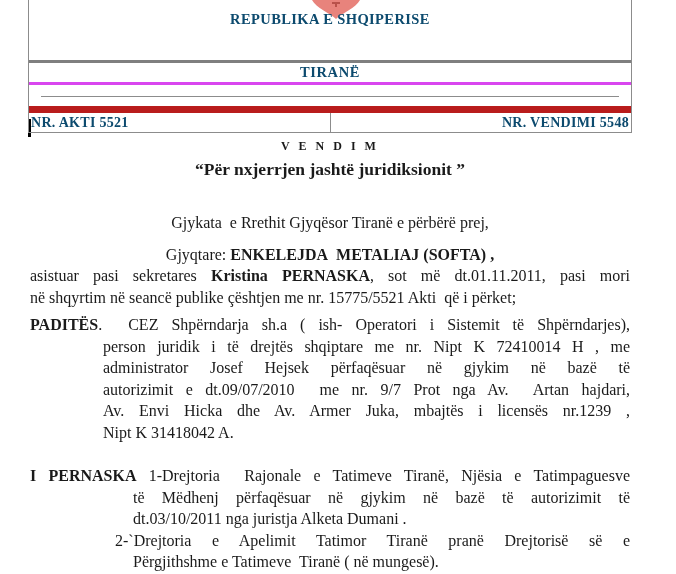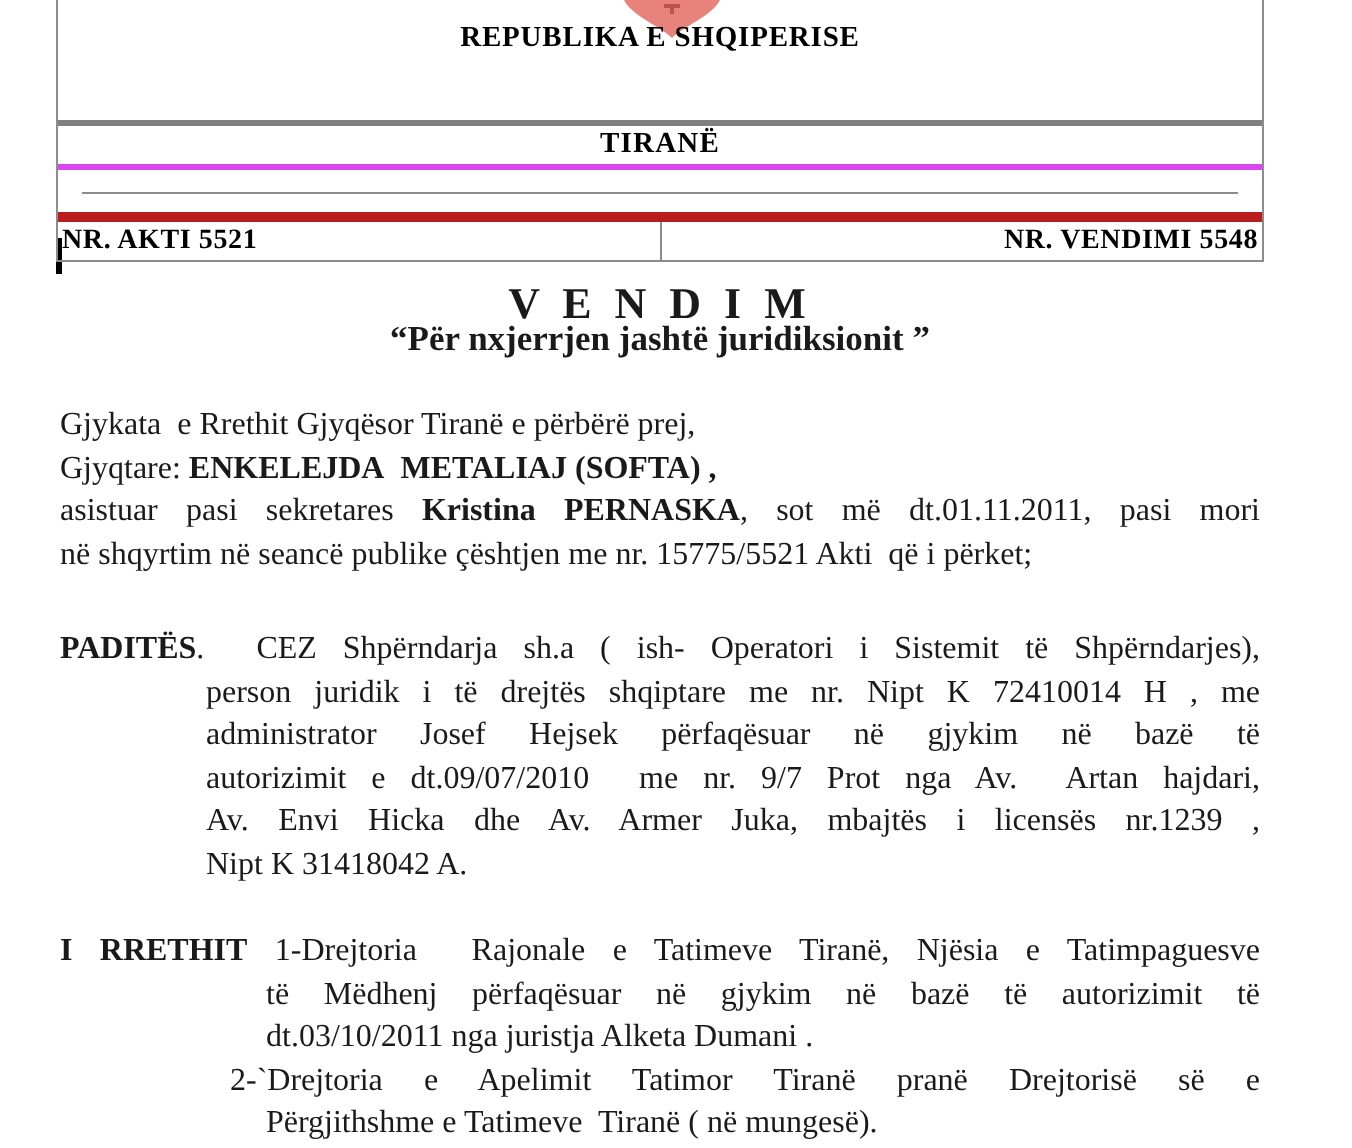--- a/index.html
+++ b/index.html
@@ -9,58 +9,58 @@
     background:#ffffff;
     font-family:"Liberation Serif", serif;
     color:#1a1a1a;
     overflow:hidden;
   }
   
   .hdr-table{
     position:absolute;left:28px;top:0;width:604px;
     border-left:1px solid #8c8c8c;border-right:1px solid #8c8c8c;
     box-sizing:border-box;
-    color:#000000;font-weight:bold;
+    color:#0c4a6e;font-weight:bold;
     z-index:1;
   }
   .hdr-row1{
     height:51px;border-bottom:3px solid #7f7f7f;
     text-align:center;font-size:14.5px;letter-spacing:0.4px;
     padding-top:9px;box-sizing:content-box;
     position:relative;z-index:1;
   }
   .hdr-row1 .hl{line-height:21px;}
   .hdr-row2{
     height:19px;border-bottom:3px solid #d946ef;
     text-align:center;font-size:14.5px;letter-spacing:0.6px;line-height:19px;
   }
   .hdr-spacer{position:relative;height:21px;}
   .thin-rule{position:absolute;left:12px;top:11px;width:578px;border-top:1px solid #8c8c8c;}
   .hdr-nr{
     display:flex;height:19px;
-    border-top:5px solid #b91c1c;border-bottom:1px solid #8c8c8c;
+    border-top:7px solid #b91c1c;border-bottom:1px solid #8c8c8c;
     font-size:14px;line-height:19px;letter-spacing:0.3px;
   }
   .nr-left{width:302px;border-right:1px solid #8c8c8c;padding-left:2px;box-sizing:border-box;text-align:left;}
   .nr-right{flex:1;padding-right:2px;text-align:right;}
   
   .emblem{position:absolute;left:311px;top:0;width:50px;height:20px;z-index:0;}
   
   .cursor{position:absolute;left:28px;top:119px;width:3px;height:18px;background:#000;}
   
   .tblock{position:absolute;left:30px;width:600px;font-size:16px;}
   .line{line-height:21.5px;}
-  .c{}
+  .c{text-align:center;margin-top:10px;}
   .l{text-align:left;}
   .j{text-align:justify;text-align-last:justify;}
   .pl1{padding-left:73px;}
   .pl2{padding-left:103px;}
   .pl3{padding-left:85px;}
   .title-main{position:absolute;left:30px;top:139px;width:600px;text-align:center;
-    font-size:22px;font-weight:bold;letter-spacing:3px;}
+    font-size:12px;font-weight:bold;letter-spacing:3px;}
   .title-sub{position:absolute;left:30px;top:159px;width:600px;text-align:center;
     font-size:17.5px;font-weight:bold;}
   .intro{top:202px;}
   .plaintiff{top:314px;}
   .defendant{top:465px;}
   .b{font-weight:bold;}
   .u{font-weight:bold;}
 </style>
 </head>
 <body>
@@ -106,20 +106,20 @@
   <div class="tblock plaintiff">
     <div class="line j"><span class="u">PADITËS</span><span>.&nbsp; </span><span>CEZ Shpërndarja sh.a ( ish- Operatori i Sistemit të Shpërndarjes),</span></div>
     <div class="line j pl1">person juridik i të drejtës shqiptare me nr. Nipt K 72410014 H , me</div>
     <div class="line j pl1">administrator Josef Hejsek përfaqësuar në gjykim në bazë të</div>
     <div class="line j pl1">autorizimit e dt.09/07/2010&nbsp; me nr. 9/7 Prot nga Av.&nbsp; Artan hajdari,</div>
     <div class="line j pl1">Av. Envi Hicka dhe Av. Armer Juka, mbajtës i licensës nr.1239 ,</div>
     <div class="line l pl1">Nipt K 31418042 A.</div>
   </div>
 
   <div class="tblock defendant">
-    <div class="line j"><span class="u">I RRETHIT</span><span>&nbsp;</span><span>1-Drejtoria&nbsp; Rajonale e Tatimeve Tiranë, Njësia e Tatimpaguesve</span></div>
+    <div class="line j"><span class="u">I PERNASKA</span><span>&nbsp;</span><span>1-Drejtoria&nbsp; Rajonale e Tatimeve Tiranë, Njësia e Tatimpaguesve</span></div>
     <div class="line j pl2">të Mëdhenj përfaqësuar në gjykim në bazë të autorizimit të</div>
     <div class="line l pl2">dt.03/10/2011 nga juristja Alketa Dumani .</div>
     <div class="line j pl3">2-`Drejtoria e Apelimit Tatimor Tiranë pranë Drejtorisë së e</div>
     <div class="line l pl2">Përgjithshme e Tatimeve&nbsp; Tiranë ( në mungesë).</div>
   </div>
 
 </div>
 
 </body></html>

